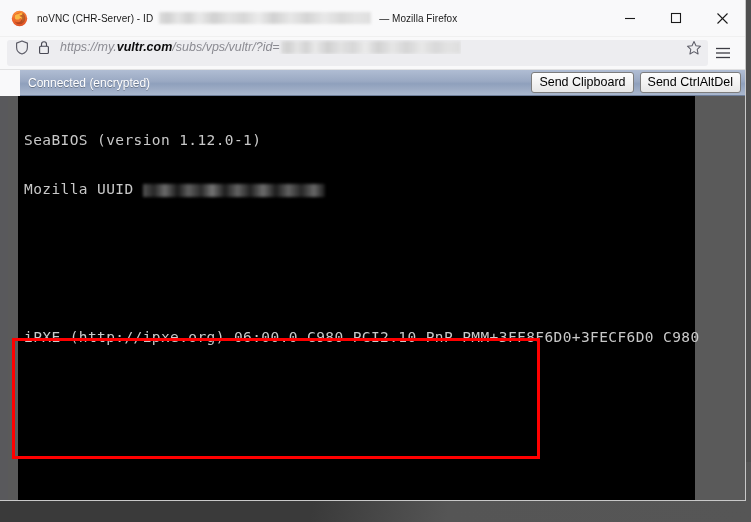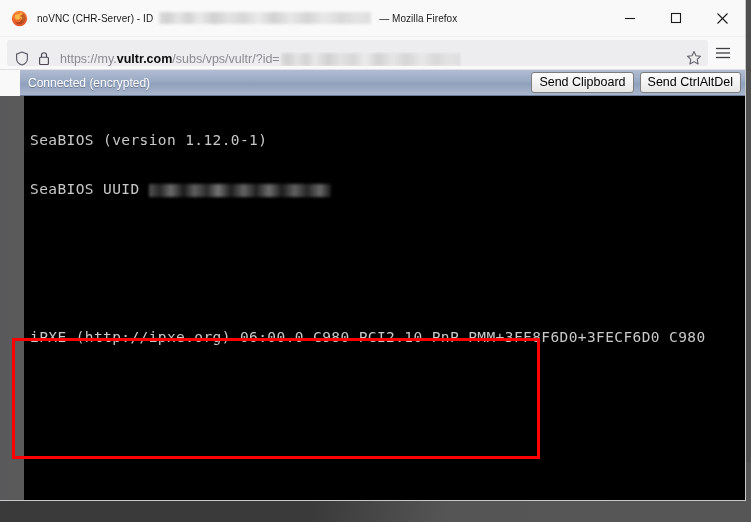--- a/index.html
+++ b/index.html
@@ -108,24 +108,25 @@
     padding: 0 7px;
     box-sizing: border-box;
     border-bottom: 1px solid #e1e1e2;
   }
   .urlbar {
     flex: 1 1 auto;
     height: 26px;
     background: #ededf0;
     border-radius: 3px;
     display: flex;
-    align-items: flex-end;
+    align-items: flex-start;
     padding: 0 6px 0 8px;
     box-sizing: border-box;
     min-width: 0;
+    font-style: italic;
   }
   .urlbar .ic { flex: 0 0 auto; display: flex; align-items: center; }
   .shield-ic { margin-right: 9px; }
   .lock-ic { margin-right: 10px; }
   .url-text {
     font-size: 12.5px;
     color: #8b8b92;
     white-space: nowrap;
     display: flex;
     align-items: center;
@@ -191,25 +192,26 @@
     overflow: hidden;
   }
   .vnc-gutter-left {
     position: absolute;
     left: 0; top: 0; bottom: 0;
     width: 8px;
     background: #59595c;
   }
   .vnc-screen {
     position: absolute;
-    left: 24px;
+    left: 18px;
     top: 0;
-    width: 727px;
+    width: 653px;
     bottom: 0;
     background: #000000;
+    padding-left: 24px;
   }
   .term {
     position: absolute;
     left: 6px;
     top: 3px;
     right: 0;
     bottom: 0;
     font-family: "DejaVu Sans Mono", "Liberation Mono", monospace;
     font-size: 14.5px;
     line-height: 16.4px;
@@ -339,21 +341,21 @@
       <button class="vnc-btn">Send Clipboard</button>
       <button class="vnc-btn">Send CtrlAltDel</button>
     </span>
   </div>
 
   <div class="vnc-area">
     <div class="vnc-gutter-left"></div>
     <div class="vnc-screen">
       <div class="term">
         <div class="term-line">SeaBIOS (version 1.12.0-1)</div>
-        <div class="term-line"><span>SeaBIOS UUID </span><span class="uuid-redact"></span></div>
+        <div class="term-line"><span>Mozilla UUID </span><span class="uuid-redact"></span></div>
         <div class="term-line blank"></div>
         <div class="term-line blank"></div>
         <div class="term-line">iPXE (http://ipxe.org) 06:00.0 C980 PCI2.10 PnP PMM+3FF8F6D0+3FECF6D0 C980</div>
         <div class="term-line blank"></div>
         <div class="term-line blank"></div>
         <div class="term-line blank"></div>
         
         
         
         

